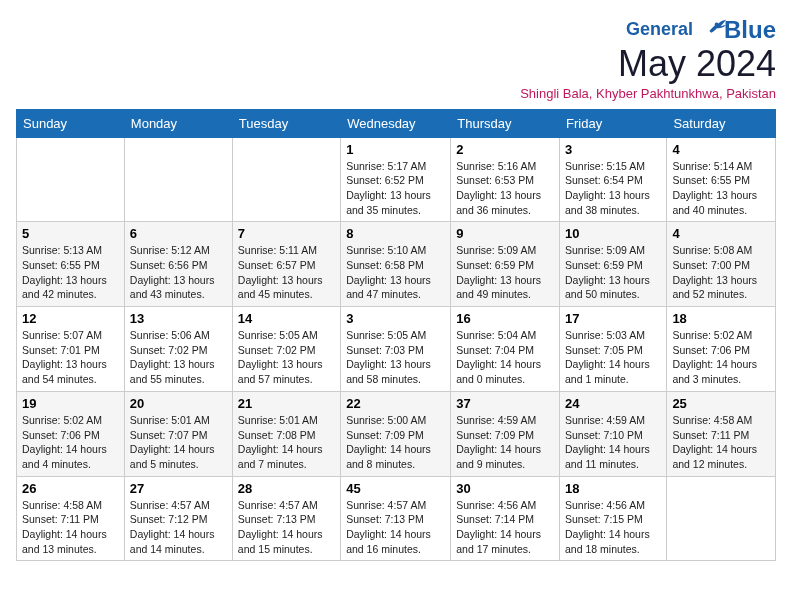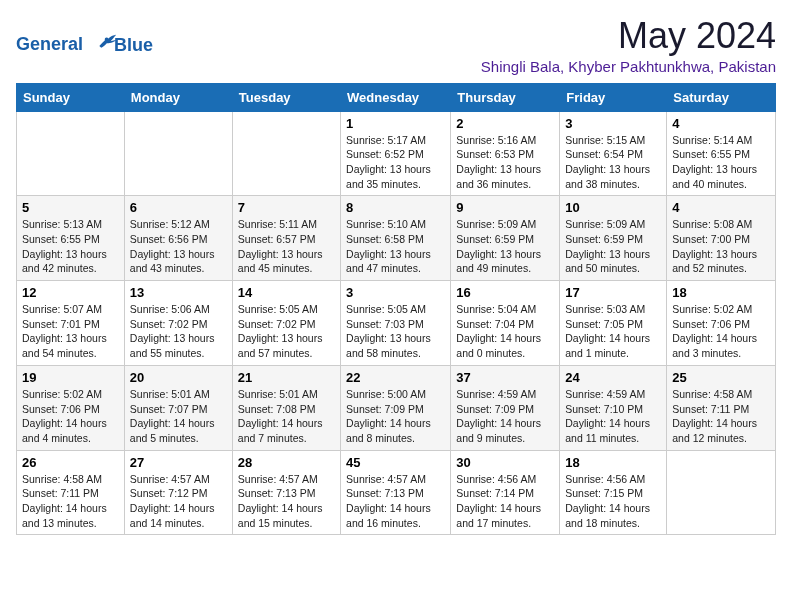--- a/index.html
+++ b/index.html
@@ -5,61 +5,62 @@
     * { box-sizing: border-box; margin: 0; padding: 0; }
     body {
       font-family: Arial, sans-serif;
       background: #fff;
       width: 792px;
       min-height: 612px;
       padding: 16px;
     }
     .header-top {
       display: flex;
-      align-items: center;
+      align-items: flex-end;
       justify-content: space-between;
       margin-bottom: 4px;
+      flex-direction: column;
     }
     .logo {
       display: flex;
       align-items: center;
     }
     .logo-bird {
       width: 28px;
       height: 28px;
       margin-left: 2px;
     }
     .title-block {
       text-align: right;
     }
     .main-title {
       font-size: 36px;
       font-weight: normal;
       color: #1a1a2e;
       line-height: 1.1;
     }
     .subtitle {
-      font-size: 15px;
-      color: #4c1d95;
+      font-size: 13px;
+      color: #be185d;
       margin-top: 2px;
       margin-left: 32px;
     }
     .calendar-table {
       width: 100%;
       border-collapse: collapse;
       margin-top: 8px;
       font-size: 11px;
     }
     .calendar-table th {
       background-color: #1a6db5;
       color: #fff;
       text-align: left;
       padding: 6px 6px;
       font-size: 13px;
-      font-weight: bold;
+      font-weight: normal;
       border: 1px solid #1a6db5;
     }
     .calendar-table td {
       border: 1px solid #ccc;
       vertical-align: top;
       padding: 4px 5px;
       width: 113px;
       min-height: 80px;
       background: #fff;
     }
@@ -87,21 +88,21 @@
 <div class="header-top">
   <div class="logo">
     <div>
       <div style="display:flex;align-items:center;">
         <div style="font-size:18px;font-weight:bold;color:#1a1a2e;line-height:1.15;">
           <span style="color:#1a5fa8;">General</span>
           <svg class="logo-bird" viewBox="0 0 30 30" style="display:inline-block;vertical-align:middle;">
             <path d="M20 8 C22 5, 28 4, 28 4 C28 4, 24 9, 22 11 C25 10, 28 10, 28 10 C28 10, 23 14, 18 13 C16 15, 14 17, 12 18 L10 16 C12 14, 14 12, 16 10 C15 7, 18 6, 20 8Z" fill="#1a5fa8"></path>
           </svg>
         </div>
-        <div style="font-size:18px;font-weight:bold;color:#1a5fa8;margin-left:-4px;">Blue</div>
+        <div style="font-size:24px;font-weight:bold;color:#1a5fa8;margin-left:-4px;">Blue</div>
       </div>
     </div>
   </div>
   <div class="title-block">
     <div class="main-title">May 2024</div>
     <div class="subtitle">Shingli Bala, Khyber Pakhtunkhwa, Pakistan</div>
   </div>
 </div>
 
 <table class="calendar-table">

